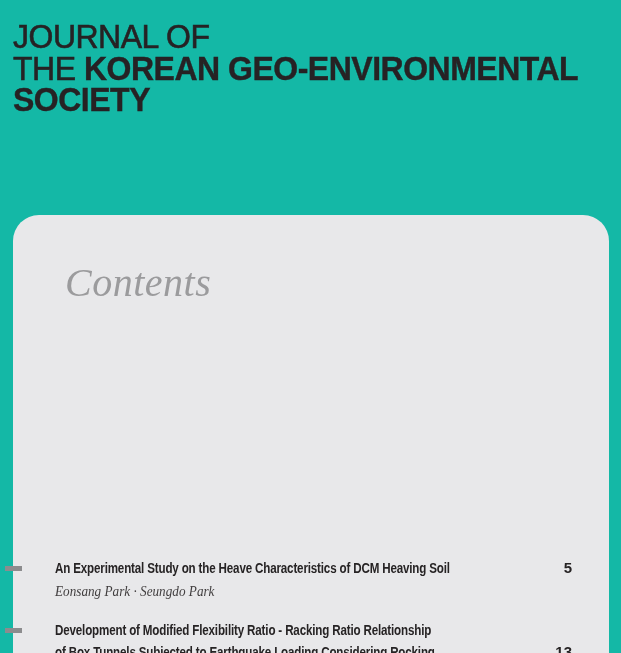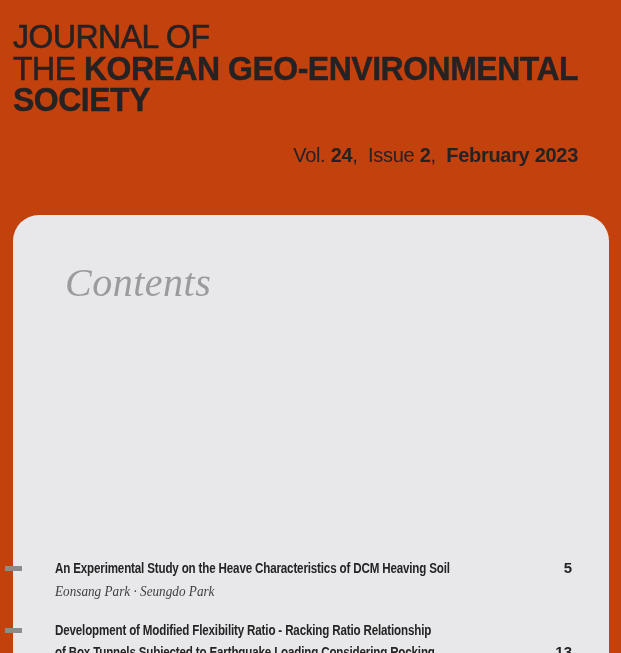--- a/index.html
+++ b/index.html
@@ -5,21 +5,21 @@
   html, body {
     margin: 0;
     padding: 0;
     background: #ffffff;
     font-family: "Liberation Sans", sans-serif;
   }
   .page {
     position: relative;
     width: 621px;
     height: 653px;
-    background: #c2410c;
+    background: #14b8a6;
     overflow: hidden;
   }
 
   
   .jtitle {
     position: absolute;
     left: 13px;
     top: 21px;
     transform: scaleX(0.94);
     transform-origin: left top;
@@ -132,21 +132,20 @@
 <body>
 
 <div class="page">
 
   <div class="jtitle">
     <div class="line w-med">JOURNAL OF</div>
     <div class="line"><span class="w-med line2-the">THE</span><span class="w-heavy">KOREAN GEO-ENVIRONMENTAL</span></div>
     <div class="line w-heavy">SOCIETY</div>
   </div>
 
-  <div class="volline"><span>Vol. </span><span class="vb">24</span><span>,  </span><span>Issue </span><span class="vb">2</span><span>,  </span><span class="vb">February 2023</span></div>
 
   <section class="contents-panel">
     <h2 class="contents-heading">Contents</h2>
 
     <article class="entry e1">
       <span class="dash"></span>
       <div class="title">
         <div>An Experimental Study on the Heave Characteristics of DCM Heaving Soil</div>
       </div>
       <div class="authors">Eonsang Park · Seungdo Park</div>

